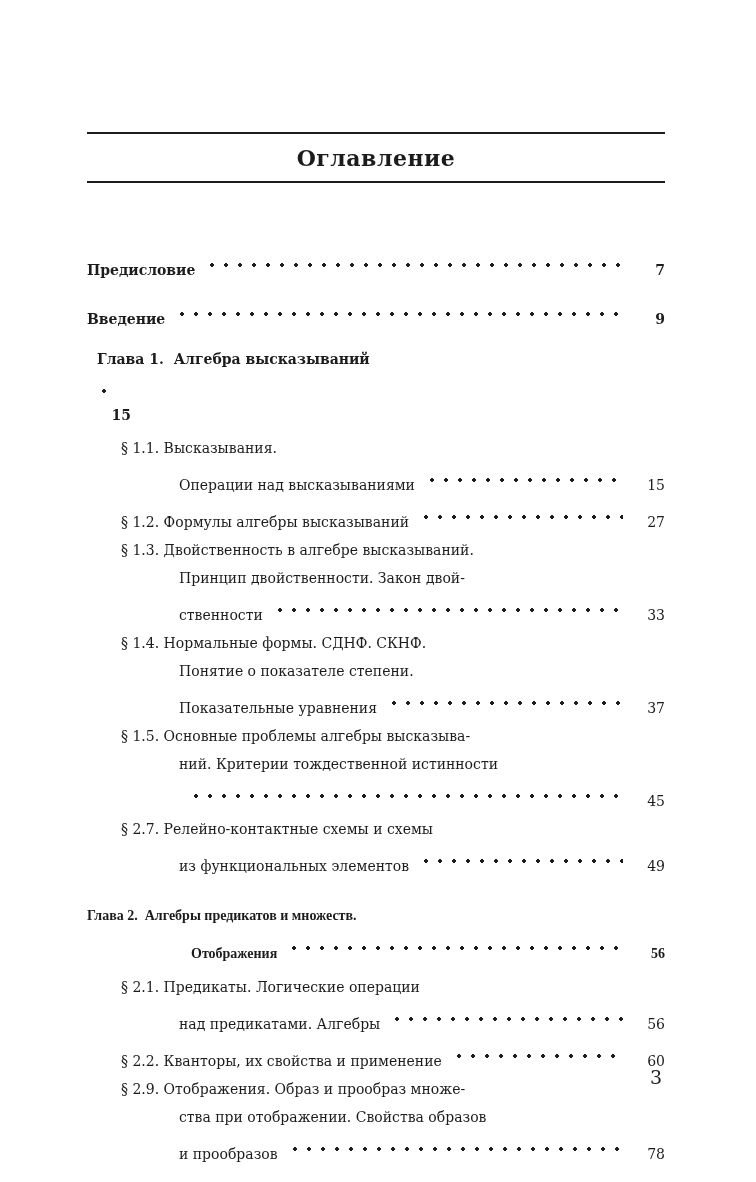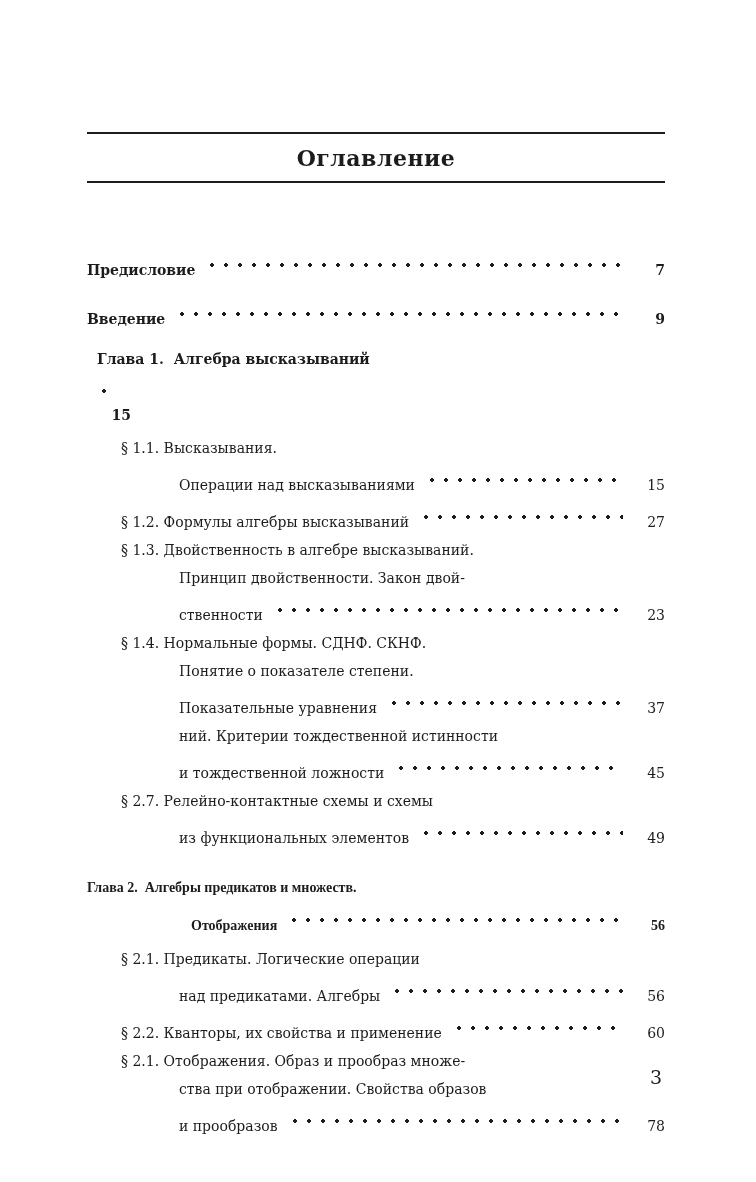--- a/index.html
+++ b/index.html
@@ -122,36 +122,36 @@
             <span class="leader"></span>
             <span class="pg">27</span>
           </div>
         </div>
         <div class="entry section">
           <div class="line first"><span class="txt">§ 1.3. Двойственность в алгебре высказываний.</span></div>
           <div class="line"><span class="txt">Принцип двойственности. Закон двой-</span></div>
           <div class="line last">
             <span class="txt">ственности</span>
             <span class="leader"></span>
-            <span class="pg">23</span>
+            <span class="pg">33</span>
           </div>
         </div>
         <div class="entry section">
           <div class="line first"><span class="txt">§ 1.4. Нормальные формы. СДНФ. СКНФ.</span></div>
           <div class="line"><span class="txt">Понятие о показателе степени.</span></div>
           <div class="line last">
             <span class="txt">Показательные уравнения</span>
             <span class="leader"></span>
             <span class="pg">37</span>
           </div>
         </div>
         <div class="entry section">
+          <div class="line first"><span class="txt">§ 1.5. Основные проблемы алгебры высказыва-</span></div>
           <div class="line"><span class="txt">ний. Критерии тождественной истинности</span></div>
           <div class="line last">
-            <span class="txt">и тождественной ложности</span>
             <span class="leader"></span>
             <span class="pg">45</span>
           </div>
         </div>
         <div class="entry section">
           <div class="line first"><span class="txt">§ 2.7. Релейно-контактные схемы и схемы</span></div>
           <div class="line last">
             <span class="txt">из функциональных элементов</span>
             <span class="leader"></span>
             <span class="pg">49</span>
@@ -174,21 +174,21 @@
           </div>
         </div>
         <div class="entry section">
           <div class="line first last">
             <span class="txt">§ 2.2. Кванторы, их свойства и применение</span>
             <span class="leader"></span>
             <span class="pg">60</span>
           </div>
         </div>
         <div class="entry section">
-          <div class="line first"><span class="txt">§ 2.1. Отображения. Образ и прообраз множе-</span></div>
+          <div class="line first"><span class="txt">§ 2.9. Отображения. Образ и прообраз множе-</span></div>
           <div class="line"><span class="txt">ства при отображении. Свойства образов</span></div>
           <div class="line last">
             <span class="txt">и прообразов</span>
             <span class="leader"></span>
             <span class="pg">78</span>
           </div>
         </div>
       </div>
   </div>
   <div class="folio">3</div>

